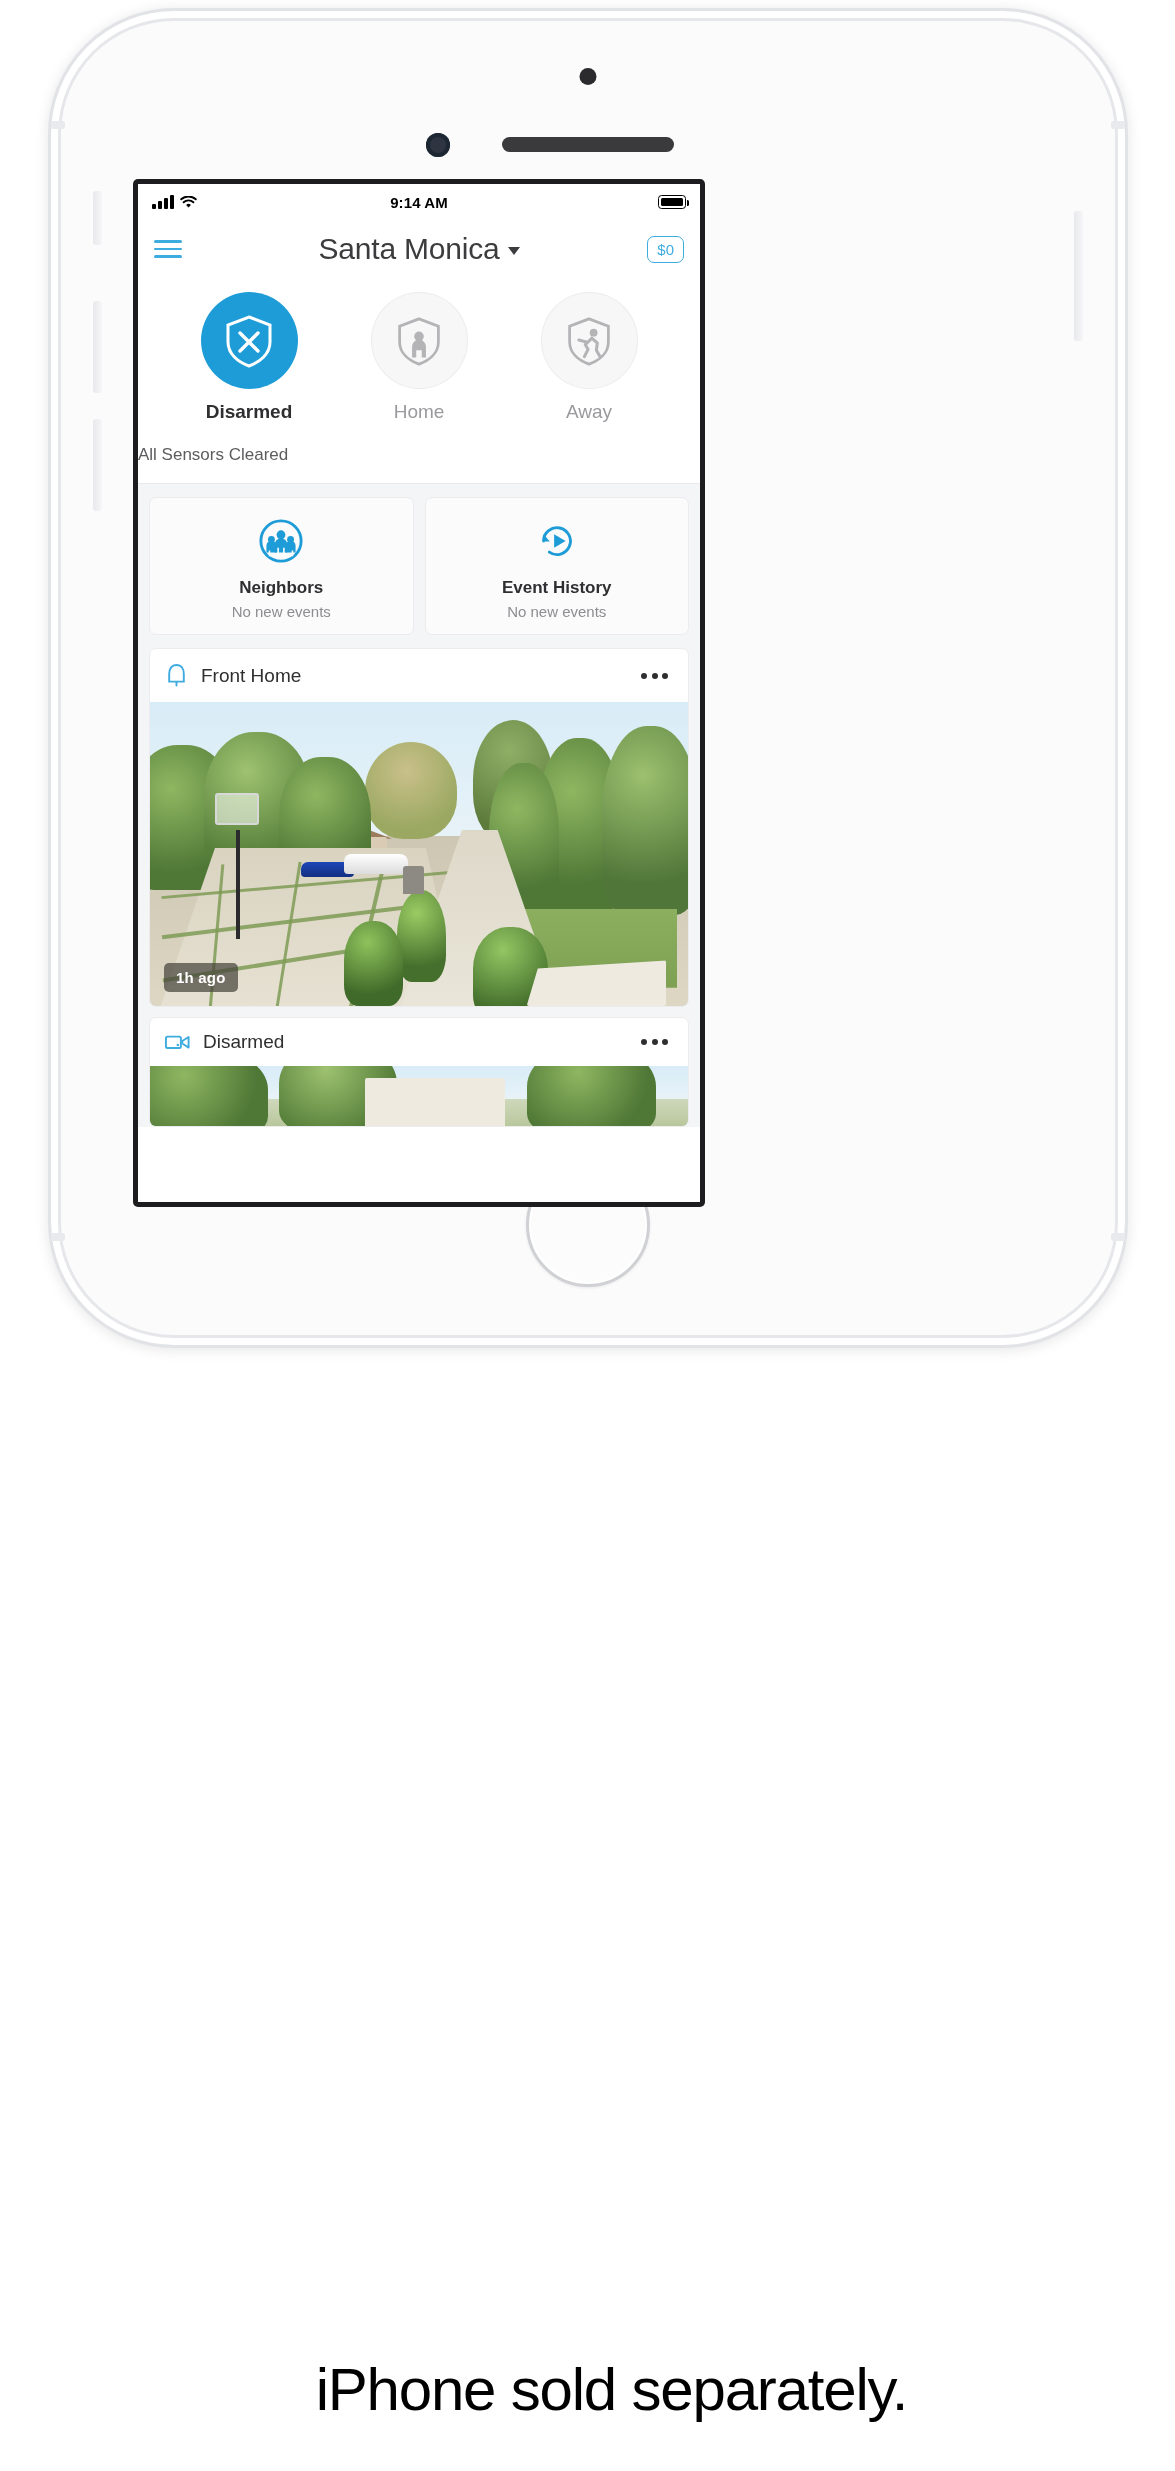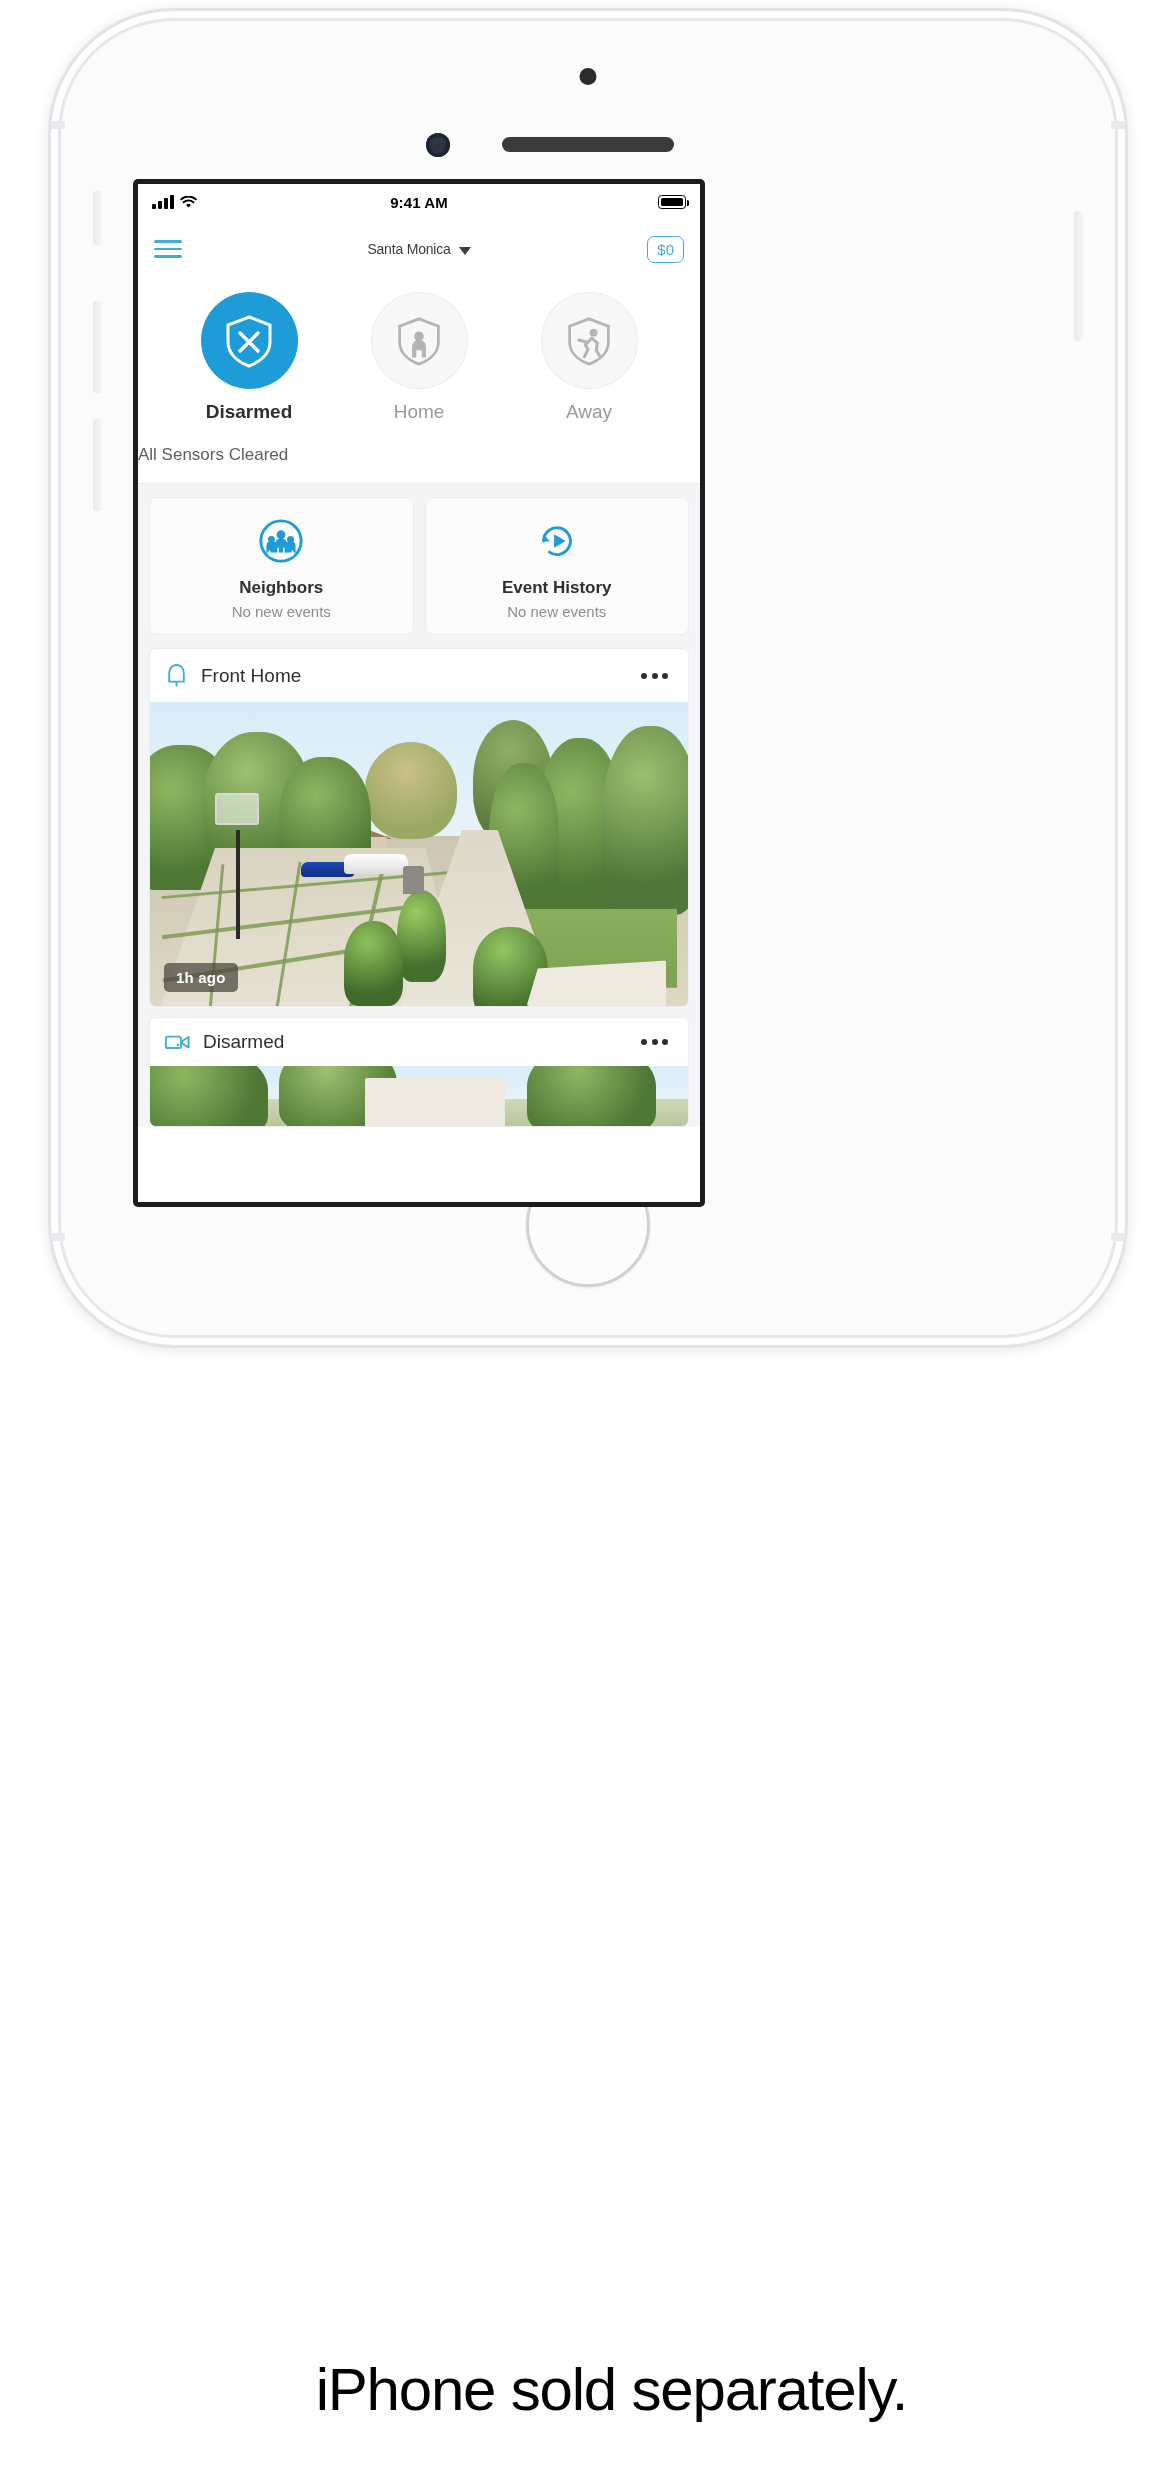--- a/index.html
+++ b/index.html
@@ -162,21 +162,21 @@
   .hamburger i {
     display: block; height: 2.6px; background: #3facdf;
     border-radius: 2px; margin: 5px 0; width: 28px;
   }
   .nav-title {
     position: absolute; left: 0; right: 0;
     display: flex; align-items: center; justify-content: center; gap: 8px;
     pointer-events: none;
   }
   .nav-title .t {
-    font-size: 14px; color: #3c3c3e; letter-spacing: -0.2px;
+    font-size: 30px; color: #3c3c3e; letter-spacing: -0.2px;
   }
   .caret {
     width: 0; height: 0;
     border-left: 6.5px solid transparent;
     border-right: 6.5px solid transparent;
     border-top: 8px solid #3c3c3e;
     margin-top: 3px;
   }
   .money-badge {
     margin-left: auto;
@@ -381,21 +381,21 @@
                 <i></i>
                 <i></i>
                 <i></i>
           </div>
           <svg width="17" height="13" viewBox="0 0 17 13">
             <path d="M8.5 11.6 L6.1 8.9 A3.6 3.6 0 0 1 10.9 8.9 Z" fill="#000"></path>
             <path d="M3.6 6.3 A7.2 7.2 0 0 1 13.4 6.3" stroke="#000" stroke-width="1.9" fill="none" stroke-linecap="round"></path>
             <path d="M1.2 3.3 A10.8 10.8 0 0 1 15.8 3.3" stroke="#000" stroke-width="1.9" fill="none" stroke-linecap="round"></path>
           </svg>
         </div>
-        <div class="sb-time">9:41 AM</div>
+        <div class="sb-time">9:14 AM</div>
         <div class="sb-right">
           <div class="battery">
                 <span></span>
               </div>
         </div>
       </div>
 
       <div class="nav-bar">
         <div class="hamburger">
           <i></i>

